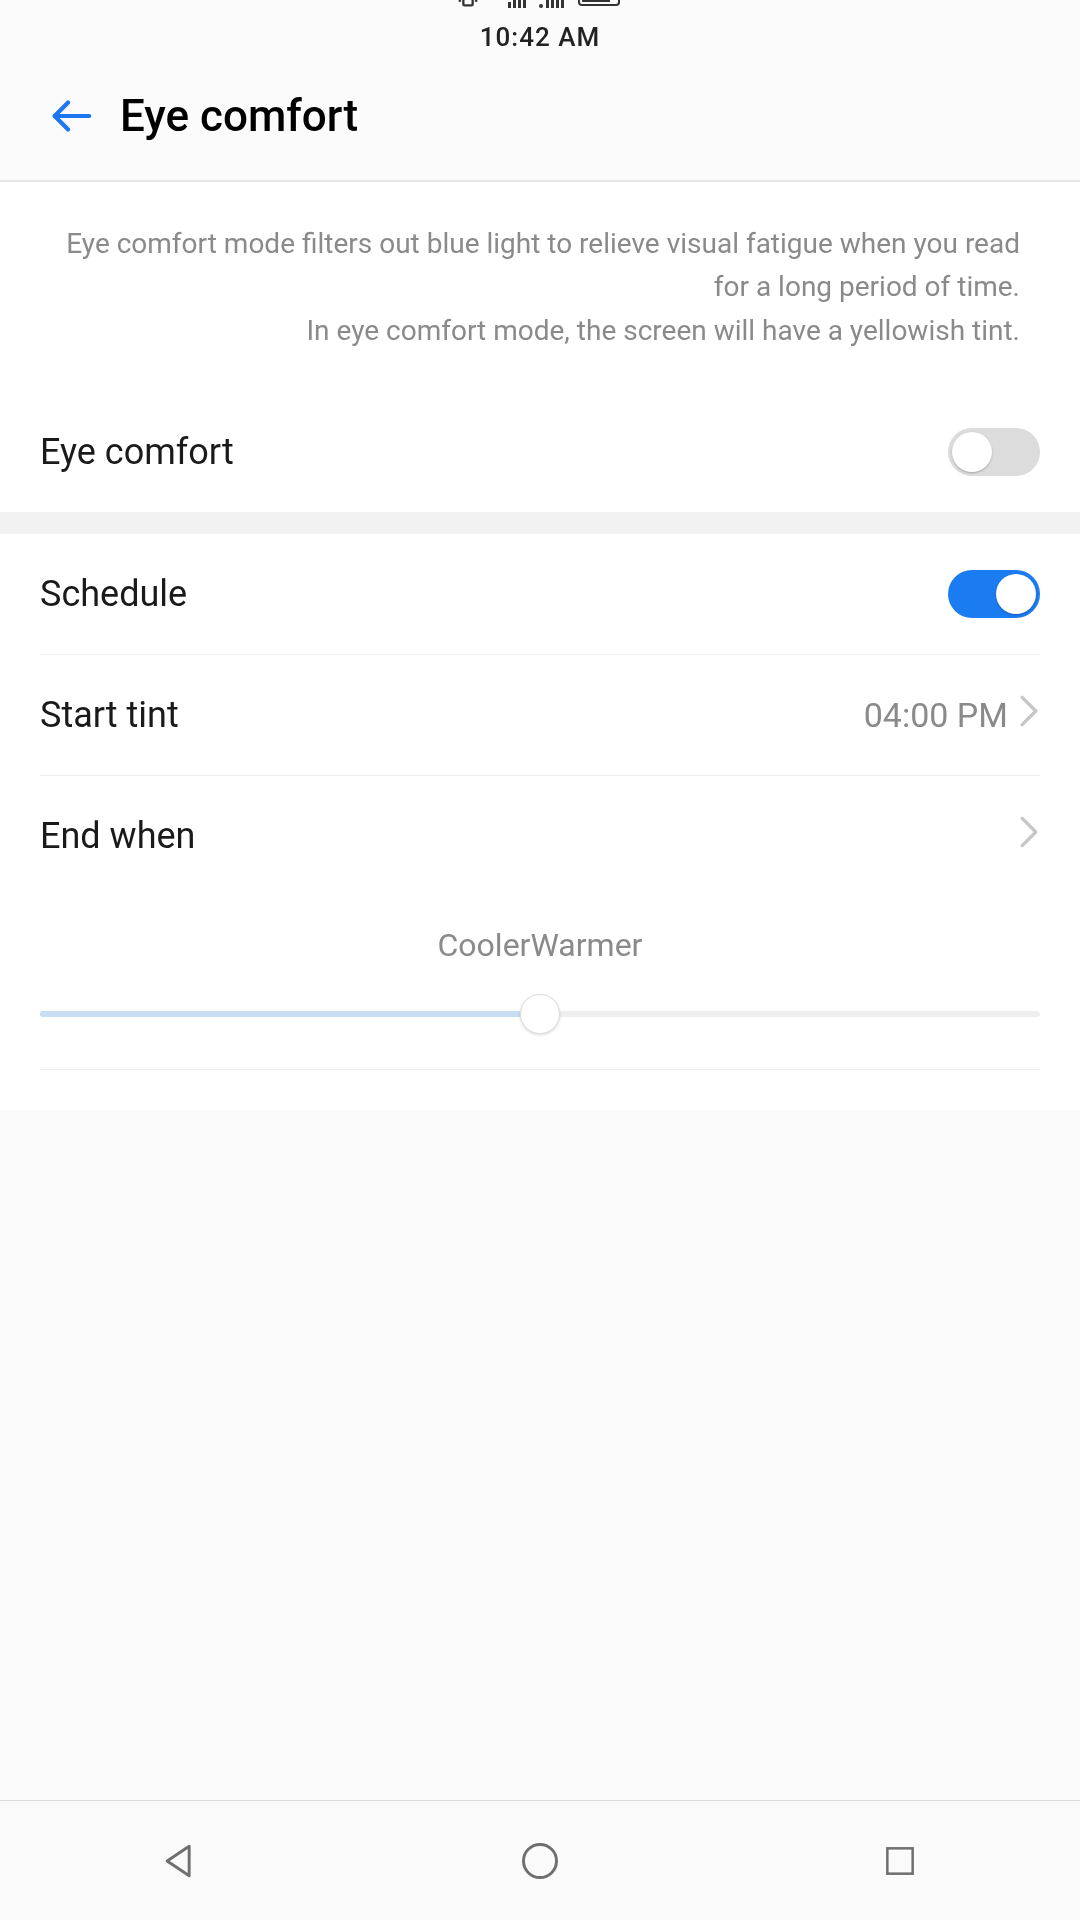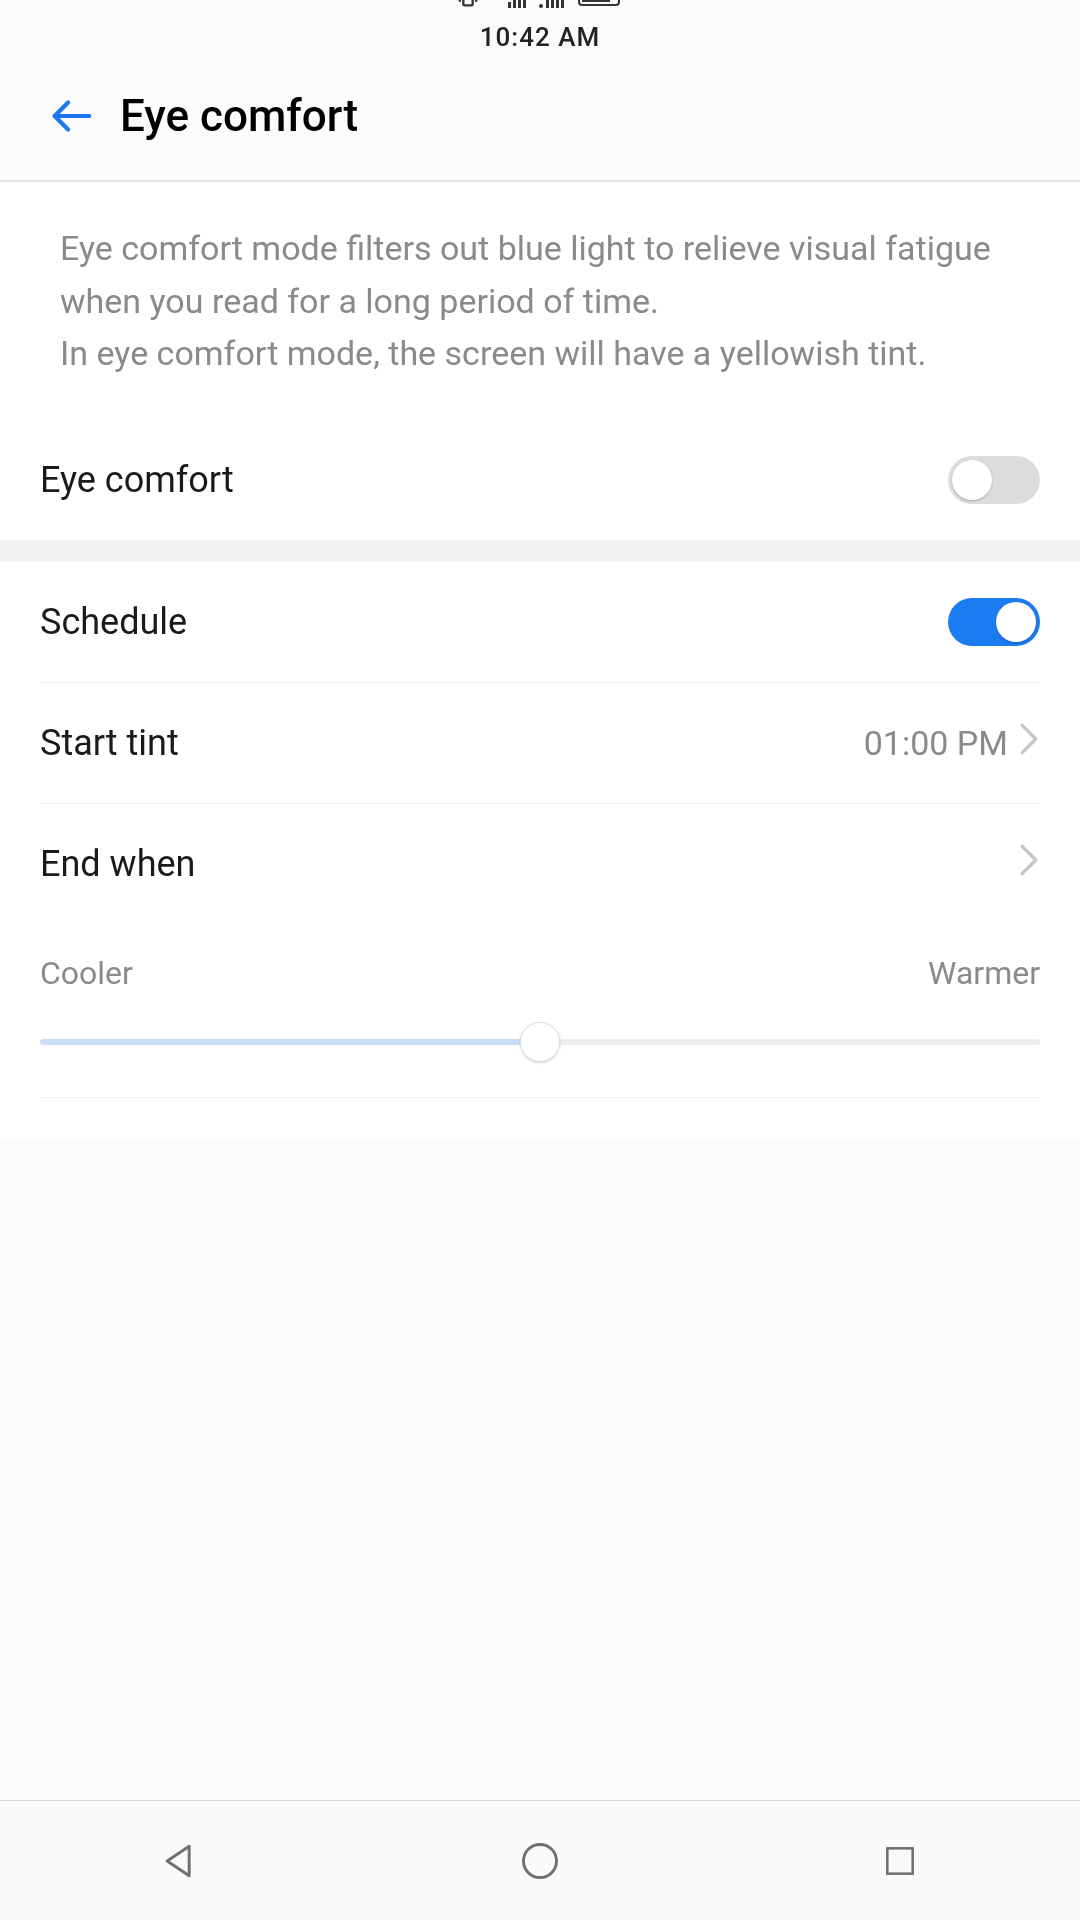--- a/index.html
+++ b/index.html
@@ -56,25 +56,26 @@
     font-size: 44px;
     font-weight: 500;
     color: #000;
     margin-left: 10px;
   }
 
   
   .content { flex:1; background:#fbfbfb; }
   .panel { background:#fff; }
   .desc {
-    padding: 40px 28px 40px 60px;
-    font-size: 34px;
+    padding: 40px 60px 40px 60px;
+    font-size: 28px;
     line-height: 1.55;
     color: #8a8a8a;
     background:#fff;
+    text-align:right;
   }
   .row {
     display:flex;
     align-items:center;
     justify-content:space-between;
     padding: 0 40px;
     min-height: 120px;
     background:#fff;
   }
   .row-inner-border { border-top:1px solid #eee; margin:0 40px; padding:0; min-height:auto; height:1px; }
@@ -101,21 +102,21 @@
     font-size: 28px;
     font-weight:600;
     color:#555;
     letter-spacing:0.5px;
     padding: 28px 40px 20px 40px;
     background:#f2f2f2;
   }
   .slider-panel { padding: 30px 40px 40px 40px; background:#fff; }
   .slider-labels {
     display:flex;
-    justify-content:space-between;
+    justify-content:center;
     font-size: 32px;
     color:#8a8a8a;
     margin-bottom: 30px;
   }
   .slider {
     position:relative;
     height: 40px;
   }
   .slider-track {
     position:absolute;
@@ -262,21 +263,21 @@
         <div class="toggle toggle-on">
           <div class="toggle-knob"></div>
         </div>
       </div>
 
       <div class="row-inner-border"></div>
 
       <div class="row">
         <div class="row-label">Start tint</div>
         <div class="row-value">
-          <span>01:00 PM</span>
+          <span>04:00 PM</span>
           <span class="chevron">
             <svg width="22" height="34" viewBox="0 0 12 20" fill="none" stroke="#c6c6c6" stroke-width="2" stroke-linecap="round" stroke-linejoin="round">
               <polyline points="2 2 10 10 2 18"></polyline>
             </svg>
           </span>
         </div>
       </div>
 
       <div class="row-inner-border"></div>
 

